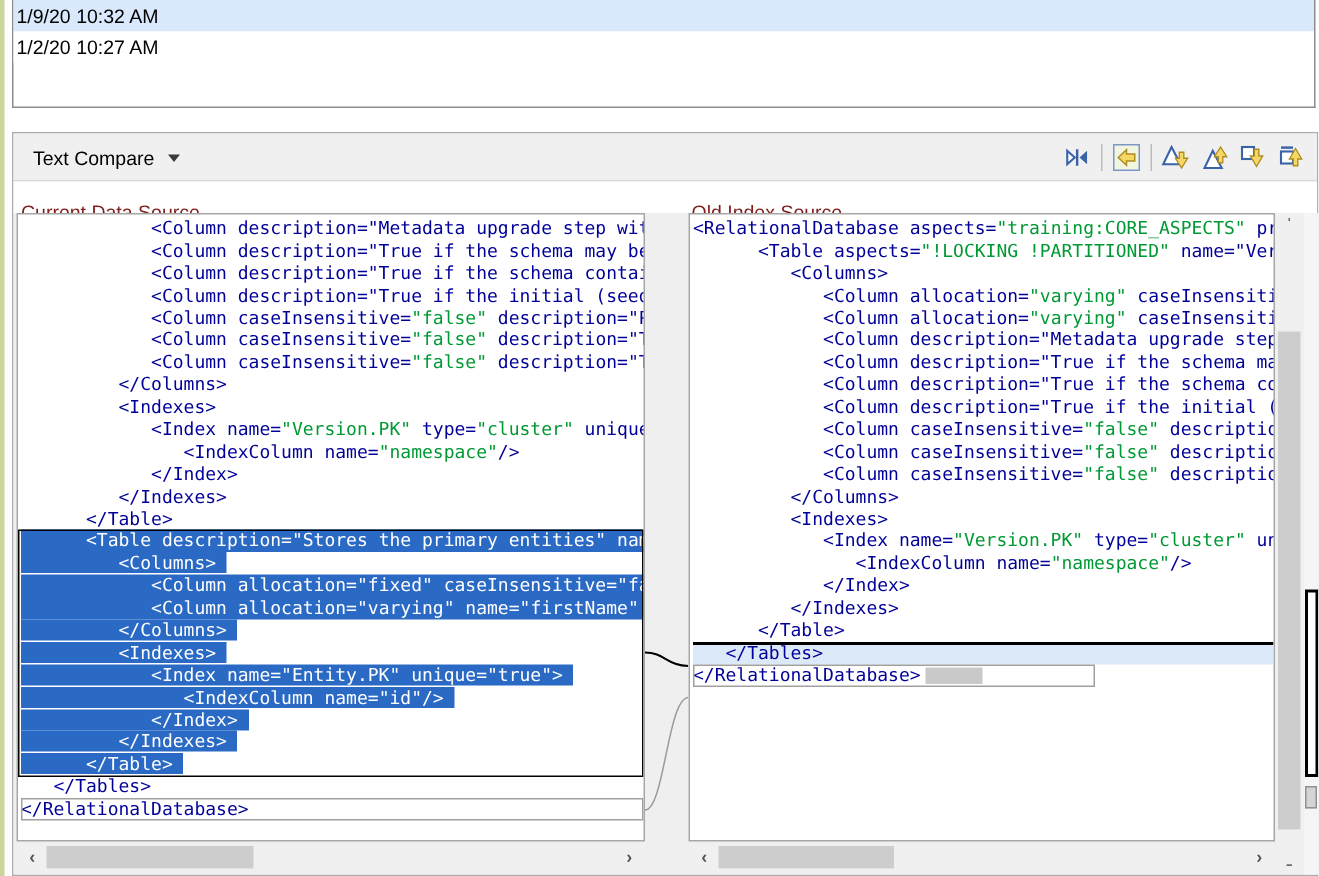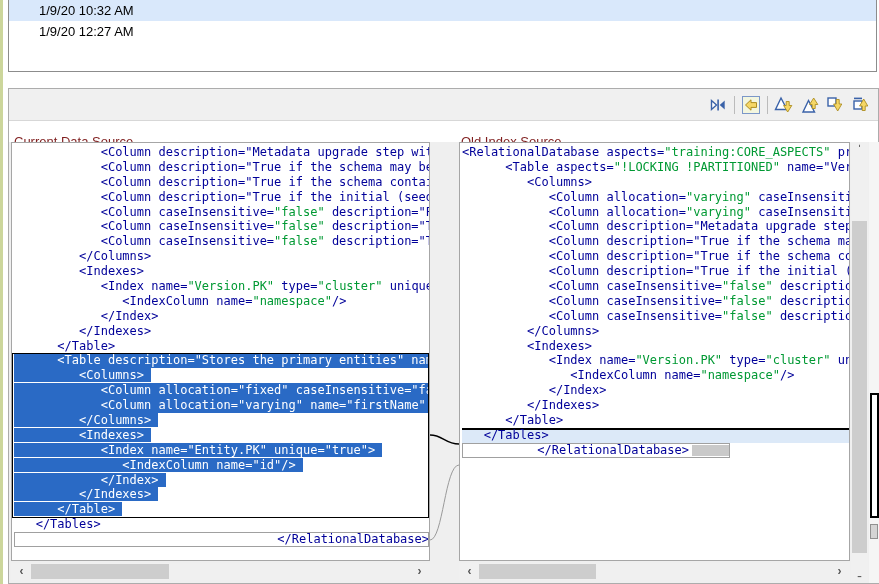--- a/index.html
+++ b/index.html
@@ -4,21 +4,21 @@
 <style>
   * { margin:0; padding:0; box-sizing:border-box; }
   html,body { background:#fff; }
   .app { position:relative; width:879px; height:584px; background:#fff; overflow:hidden;
          font-family:"Liberation Sans", sans-serif; color:#000; }
   .edge-strip { position:absolute; left:0; top:0; width:3px; height:584px; background:#CCD69B; }
 
   
   .history-panel { position:absolute; left:8px; top:0; width:869px; height:72px;
                    background:#fff; border:1px solid #8C8C8C; border-top:none; }
-  .history-row { height:21px; line-height:21px; padding-left:30px; font-size:13px; background:#fff; }
+  .history-row { height:21px; line-height:21px; padding-left:2px; font-size:13px; background:#fff; }
   .history-row.selected { background:#D9E8FB; }
   .hint-bar { position:absolute; left:0; bottom:0; width:100%; height:23px; background:#F0F0F0;
               border-top:1px solid #DADADA; text-align:right; font-size:13px; line-height:22px; padding-right:5px; }
 
   
   .compare-panel { position:absolute; left:8px; top:88px; width:871px; height:496px;
                    border:1px solid #ACACAC; background:#fff; }
   .toolbar { position:relative; height:32px; background:#F0F0F0; border-bottom:1px solid #D7D7D7; }
   .mode-btn { position:absolute; left:9px; top:5px; height:22px; display:flex; align-items:center;
               gap:9px; font-size:13px; padding:0 4px; cursor:default; }
@@ -40,21 +40,21 @@
                font-family:"DejaVu Sans Mono", monospace; font-size:12px; }
   .code-pane.leftp  { left:2px;   width:419px; }
   .code-pane.rightp { left:450px; width:391px; }
 
   .ln { height:14.9px; line-height:14.9px; white-space:pre; color:#000099; }
   .ln .str { color:#009933; }
   .ln.sel .wrap { background:#2A6AC5; padding-right:7px; }
   .ln.sel .wrap, .ln.sel .str, .ln.self, .ln.self .str { color:#fff; }
   .ln.self { background:#2A6AC5; }
   .ln.ins { background:#DCE9F8; box-shadow: inset 0 2px 0 #000; }
-  .ln.box { outline:1px solid #A0A0A0; outline-offset:-1px;text-align:right; }
+  .ln.box { outline:1px solid #A0A0A0; outline-offset:-1px; }
   .ln.boxr { width:268px; }
   .grayfill { display:inline-block; width:38px; height:11px; background:#C9C9C9; vertical-align:middle; margin-left:3px; }
   .sel-outline { position:absolute; left:0; top:210px; width:100%; height:165px;
                  border:1px solid #000; pointer-events:none; }
 
   .gap-svg { position:absolute; left:421px; top:0; width:29px; height:441px; }
 
   
   .hscroll { position:absolute; top:421px; height:17px; background:#F0F0F0; }
   .hscroll.leftp  { left:2px;   width:419px; }
@@ -78,26 +78,30 @@
                      background:#D4D4D4; border:1px solid #909090; }
 </style>
 </head>
 <body>
 
 <div class="app">
   <div class="edge-strip"></div>
 
   <div class="history-panel">
     <div class="history-row selected">1/9/20 10:32 AM</div>
-    <div class="history-row">1/9/20 12:27 AM</div>
+    <div class="history-row">1/2/20 10:27 AM</div>
   </div>
 
   <div class="compare-panel">
 
     <div class="toolbar">
+      <div class="mode-btn">
+        <span>Text Compare</span>
+        <span class="caret-down"></span>
+      </div>
       <div class="tool-icons">
         <div class="tbtn">
           <svg width="18" height="18" viewBox="0 0 18 18">
             <path d="M2.5 4.5 L2.5 13.5 L7.5 9 Z" fill="#fff" stroke="#3A62A8" stroke-width="1.4"></path>
             <rect x="8.3" y="3.5" width="1.6" height="11" fill="#3A62A8"></rect>
             <path d="M15.7 4.5 L15.7 13.5 L10.7 9 Z" fill="#3A62A8"></path>
           </svg>
         </div>
         <div class="sep"></div>
         <div class="tbtn">

